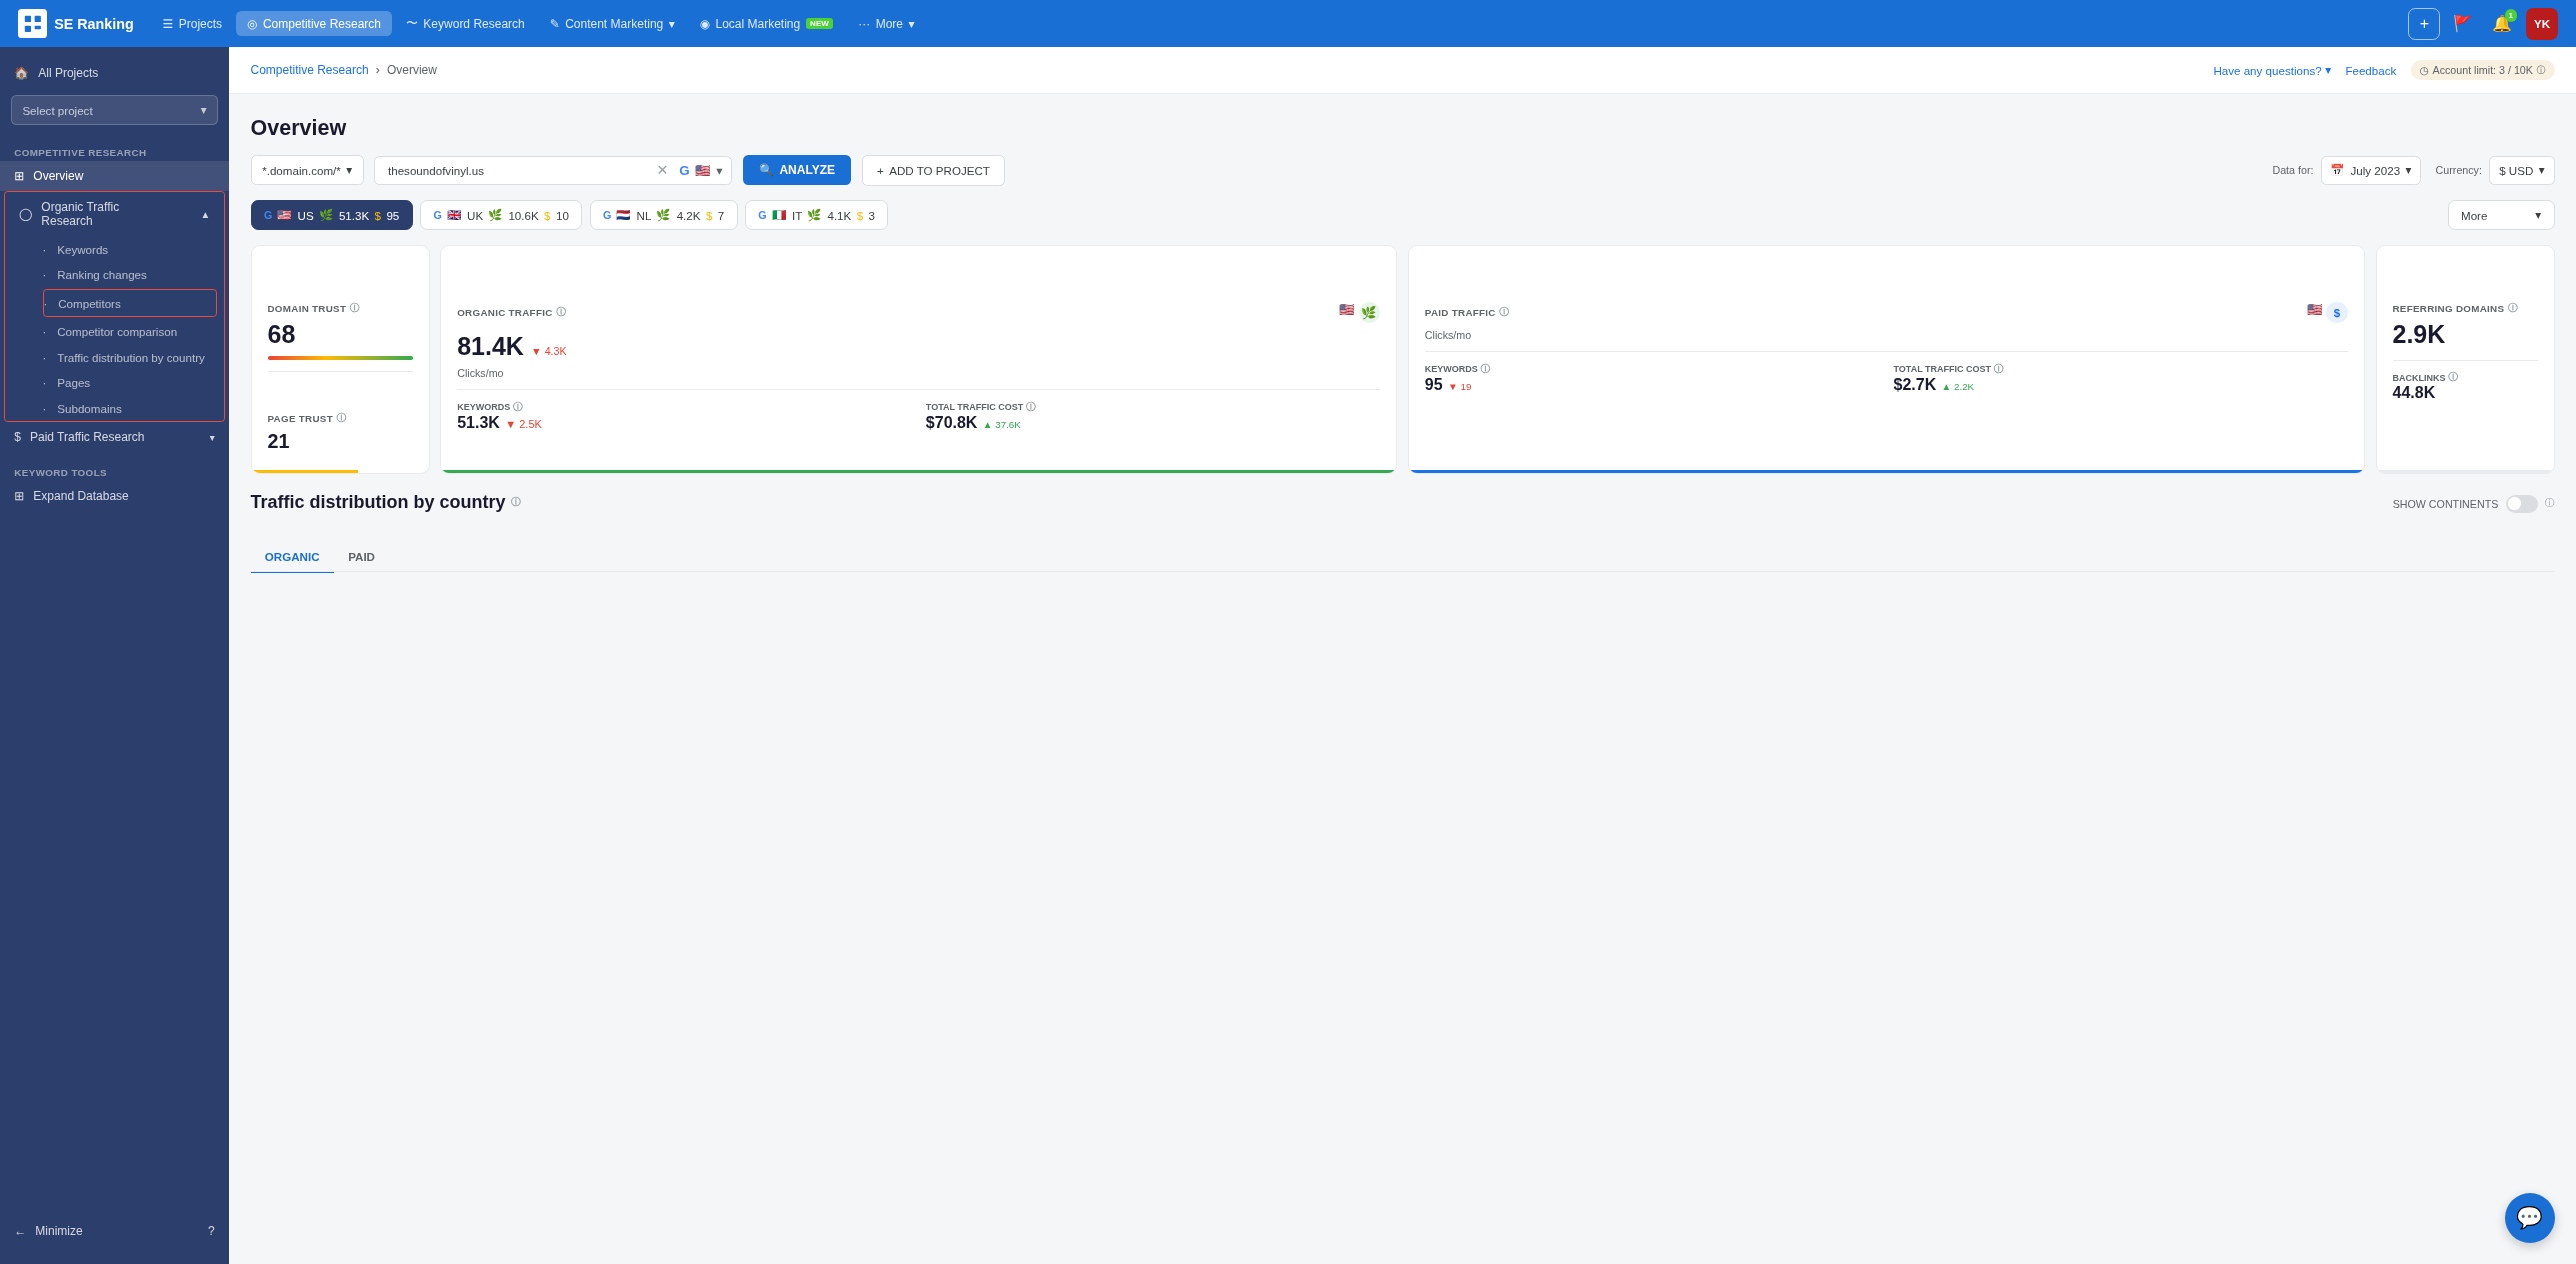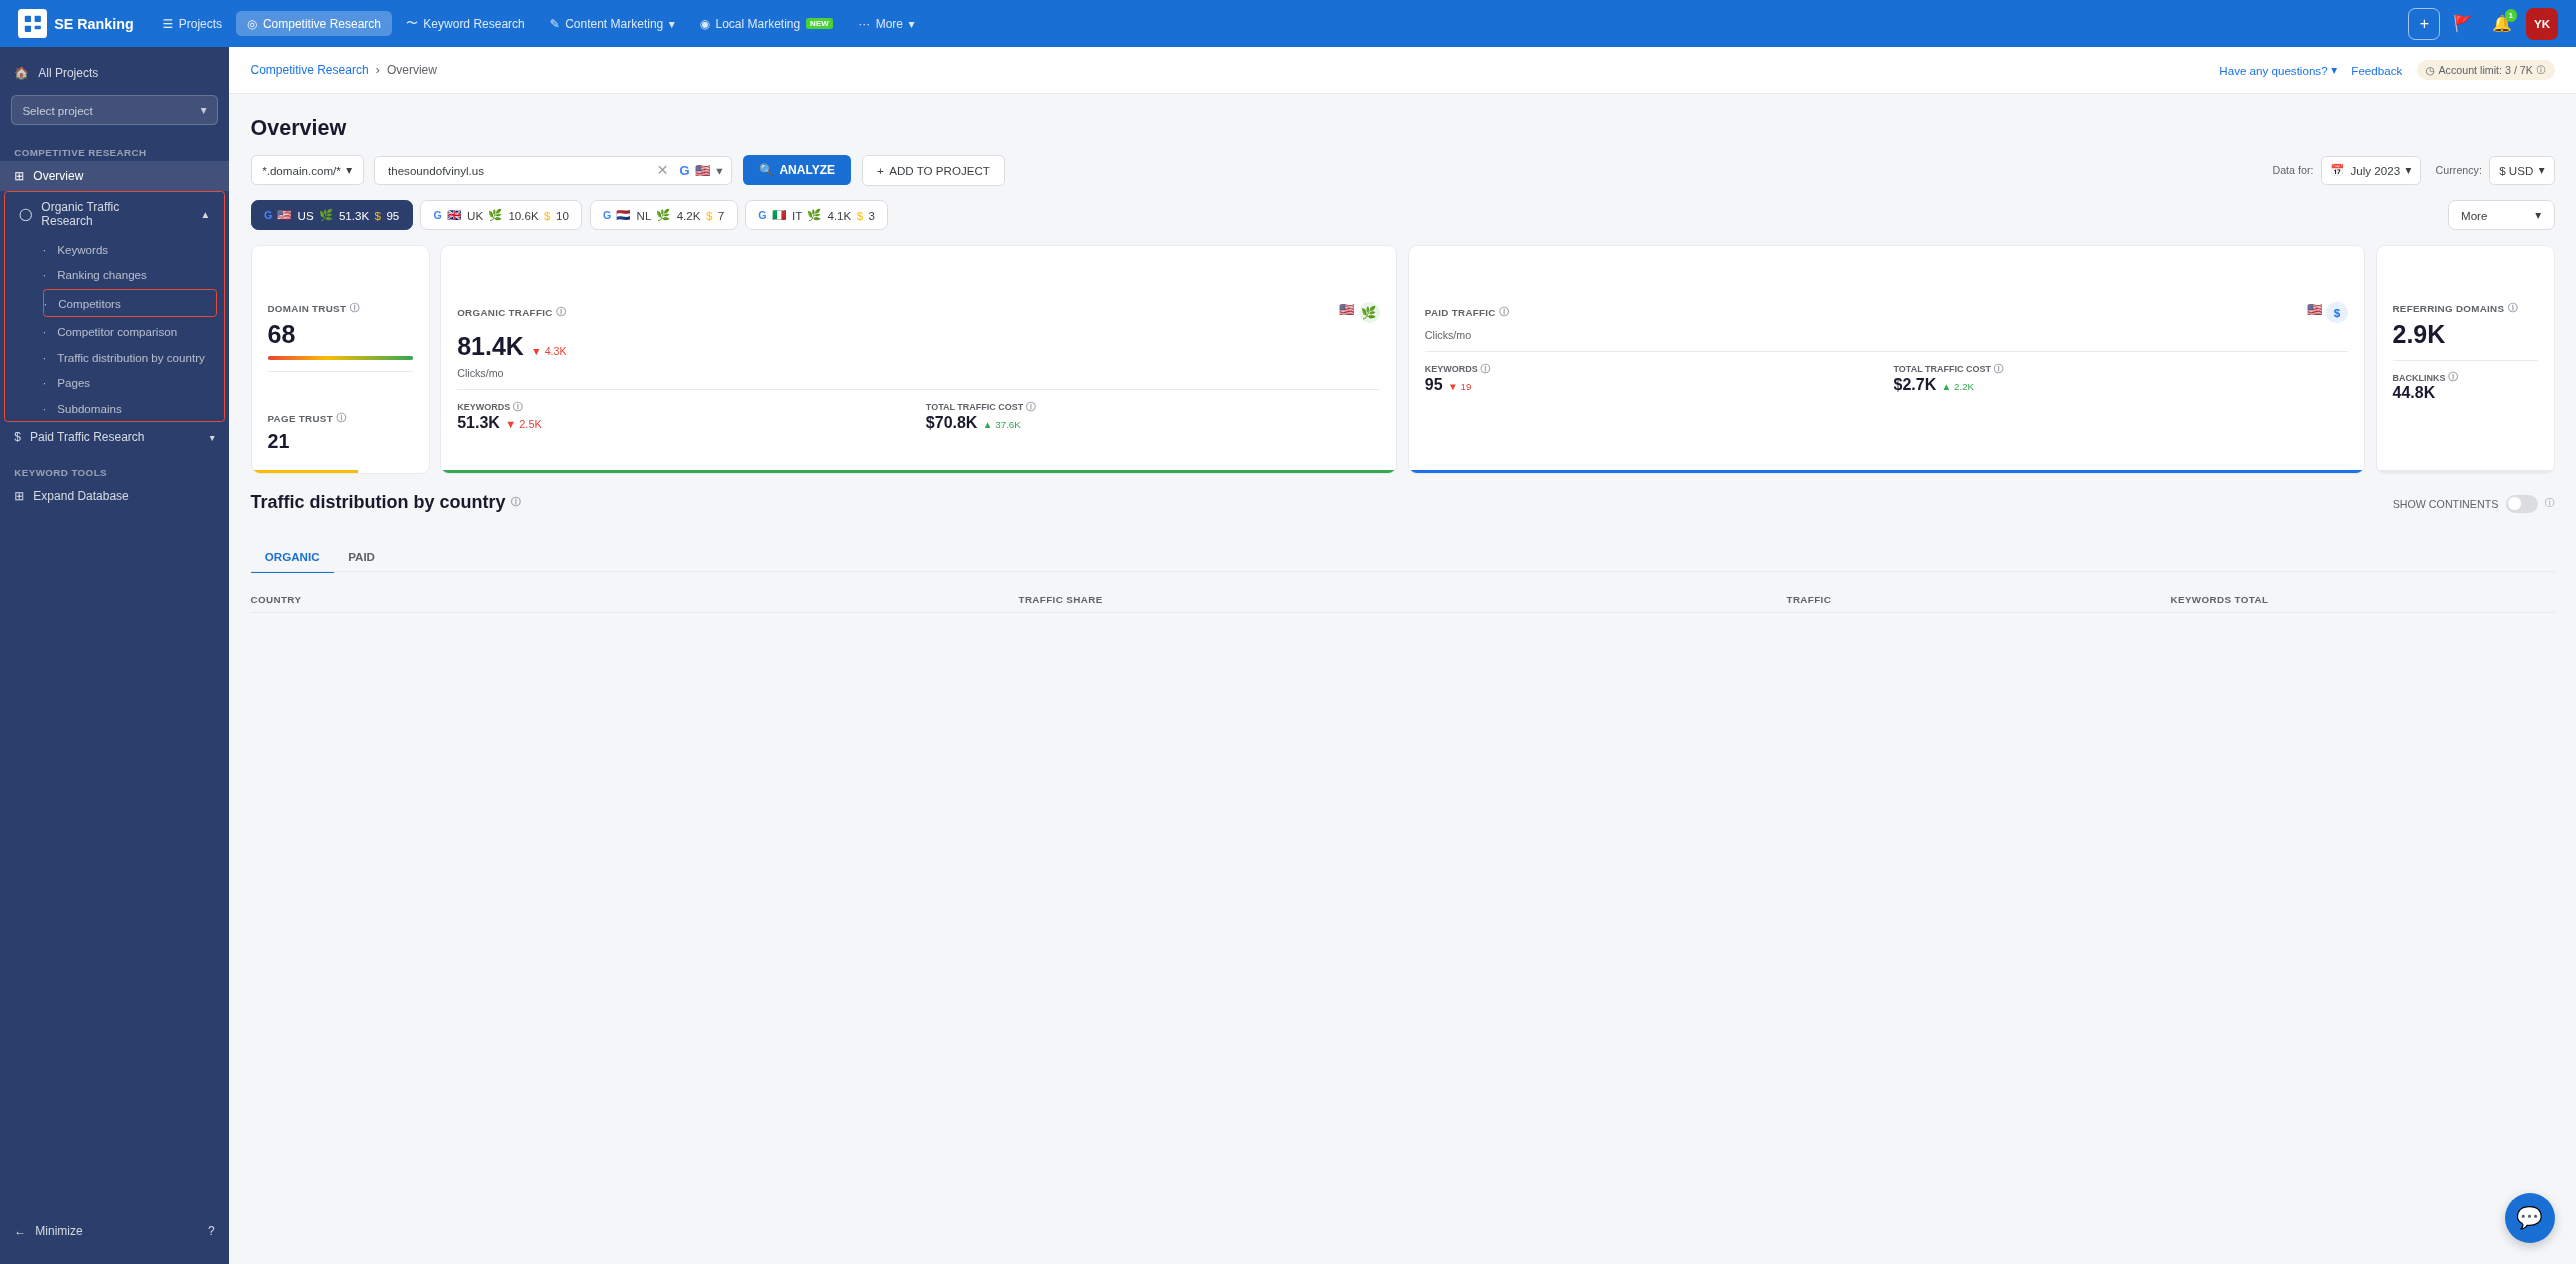--- a/index.html
+++ b/index.html
@@ -431,21 +431,21 @@
         <span>Overview</span>
       </div>
       <div class="breadcrumb-right">
         <span class="help-link">
           <span>Have any questions?</span>
           <span>▾</span>
         </span>
         <span class="feedback-link">Feedback</span>
         <div class="account-limit">
           <span>◷</span>
-          <span>Account limit: 3 / 7K</span>
+          <span>Account limit: 3 / 10K</span>
           <span style="font-size:9px;">ⓘ</span>
         </div>
       </div>
     </div>
 
     <div class="page-header">
       <h1 class="page-title">Overview</h1>
     </div>
 
     <div class="search-bar">
@@ -656,26 +656,20 @@
         <div class="show-continents-row">
           <span>SHOW CONTINENTS</span>
           <div class="toggle"></div>
           <span class="info-icon">ⓘ</span>
         </div>
       </div>
       <div class="tab-bar">
         <div class="tab-btn active">ORGANIC</div>
         <div class="tab-btn">PAID</div>
       </div>
-      <div class="table-header">
-        <div class="table-header-cell">COUNTRY</div>
-        <div class="table-header-cell">TRAFFIC SHARE</div>
-        <div class="table-header-cell">TRAFFIC</div>
-        <div class="table-header-cell">KEYWORDS TOTAL</div>
-      </div>
     </div>
 
   </main>
 </div>
 
 <div class="chat-btn">
   <span>💬</span>
 </div>
 
 

